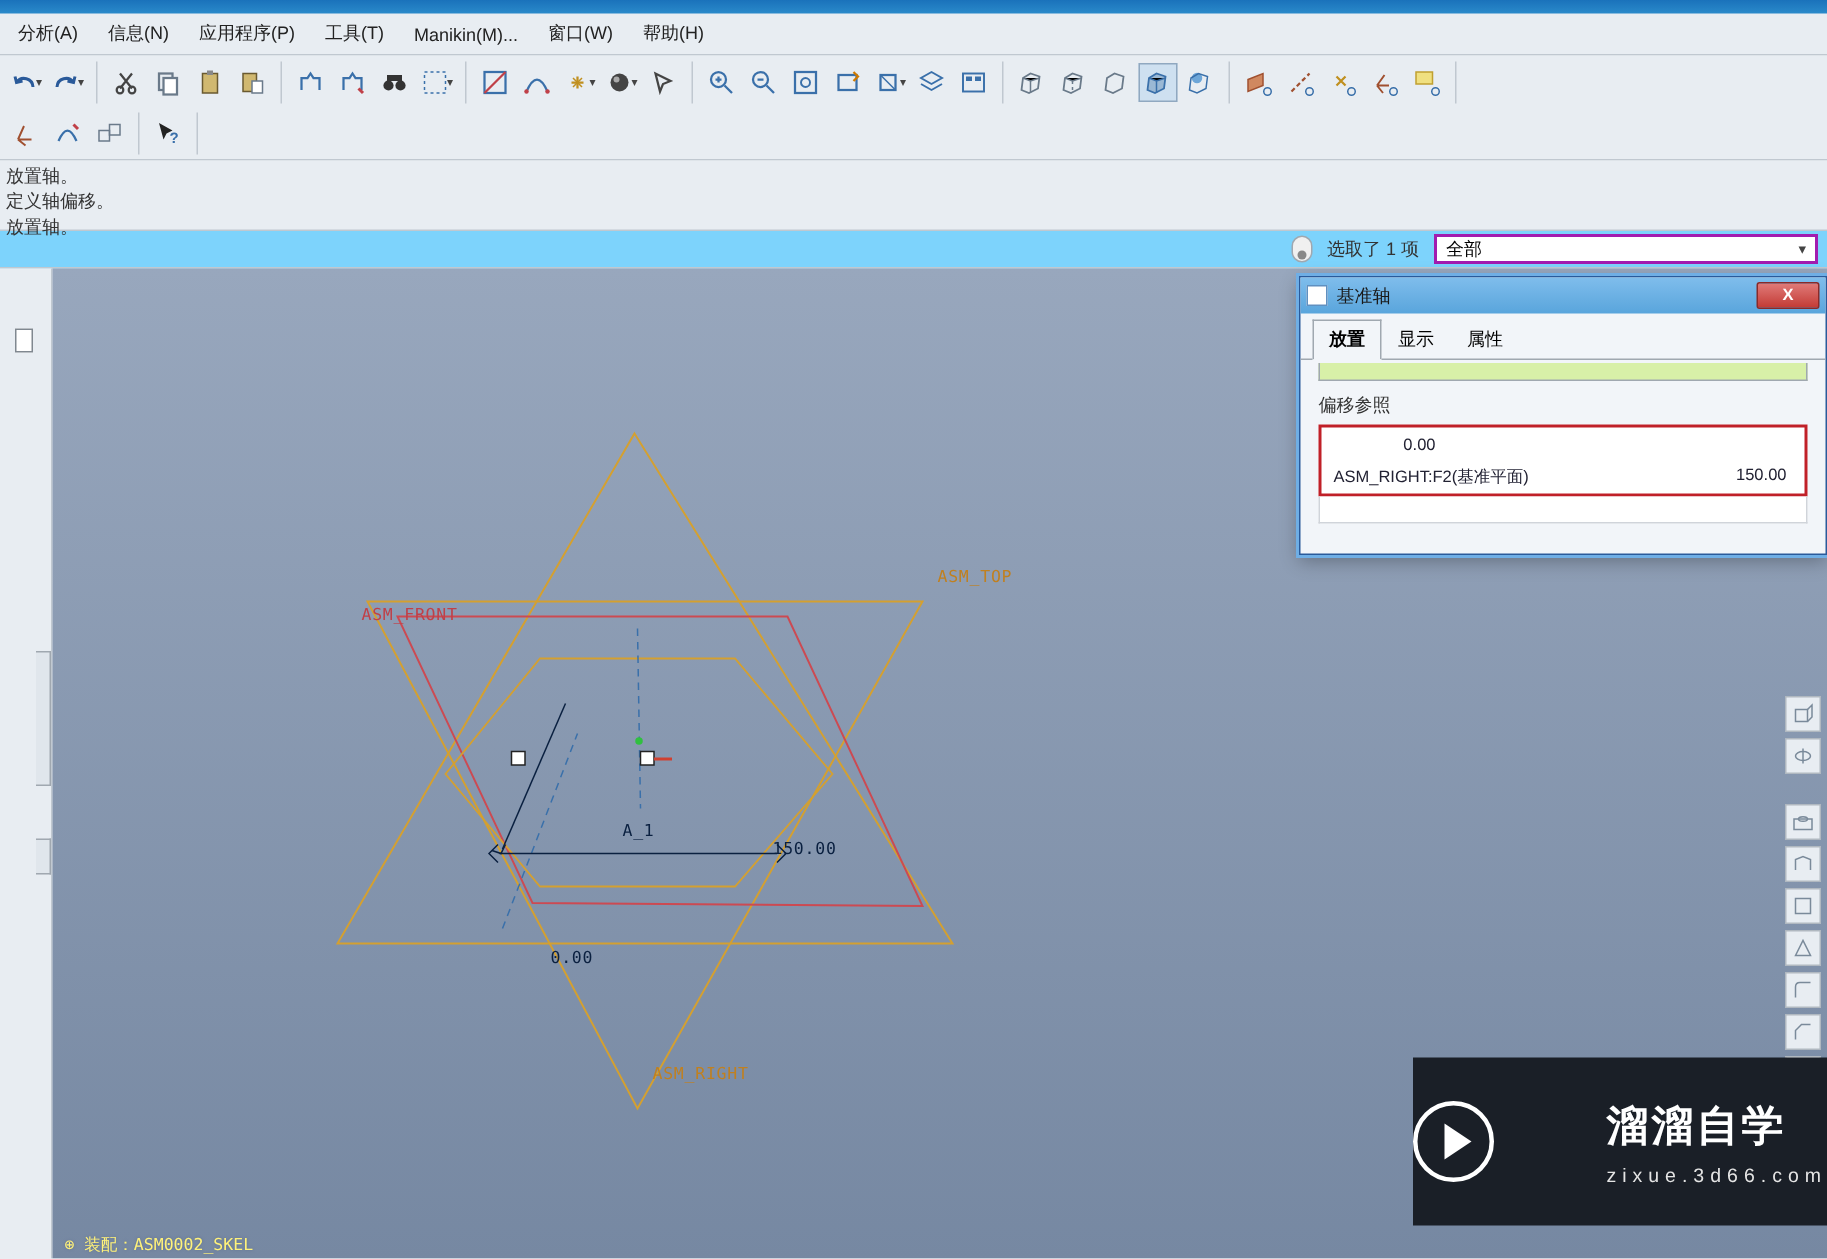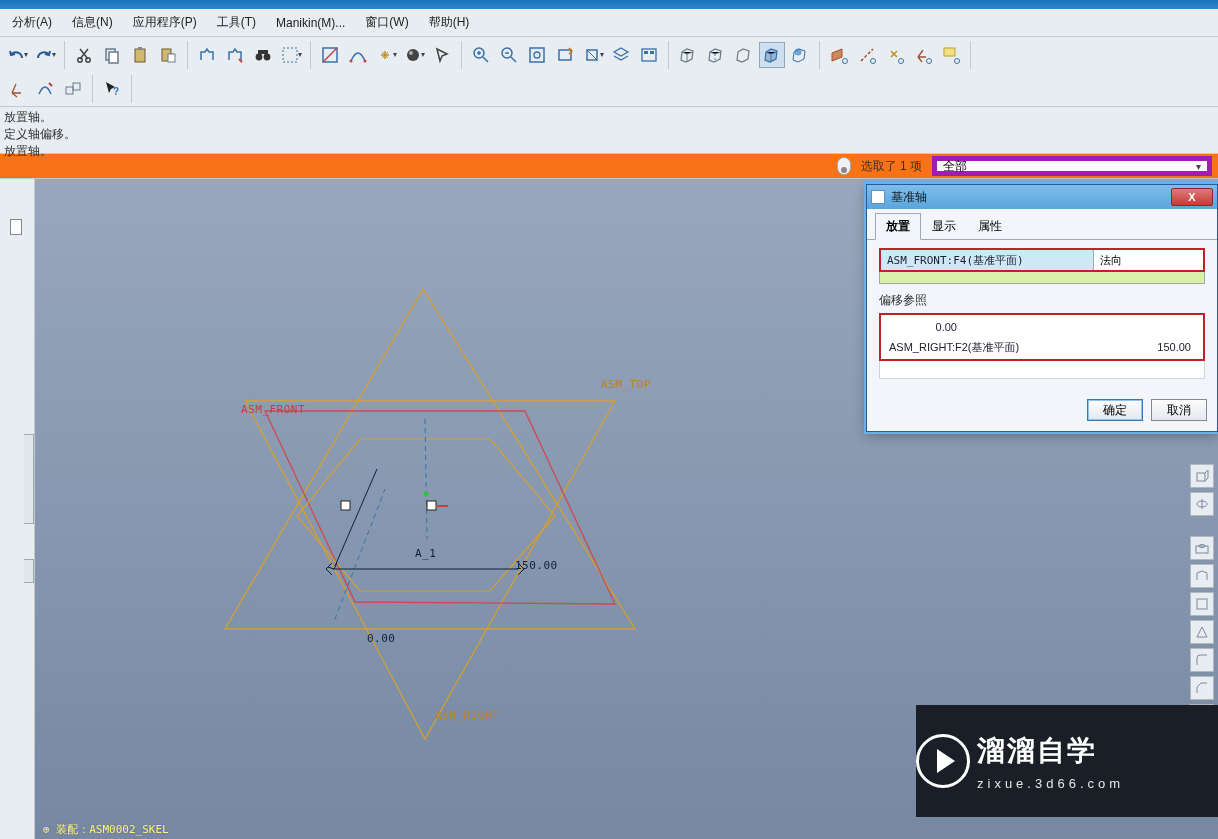--- a/index.html
+++ b/index.html
@@ -19,25 +19,25 @@
 .tool-group { display: flex; align-items: center; gap: 2px; border-right: 1px solid #c0c8d0; padding-right: 6px; margin-right: 2px; height: 28px;}
 .tool-btn { width: 26px; height: 26px; display:flex; align-items:center; justify-content:center; border:1px solid transparent; cursor:default;}
 .tool-btn.active { border:1px solid #90a8c0; background:#cee0f0; }
 .tool-btn svg { width:20px; height:20px; }
 .tool-dropdown { display:flex; align-items:center; }
 .tool-dropdown .caret { font-size:8px; color:#444; margin-left:-2px; }
 
 
 .msgbar { height: 47px; background: #e8edf2; border-bottom: 1px solid #c0c8d0; font-size: 12px; color: #333; padding: 2px 4px; display:flex; flex-direction:column; justify-content:space-around;}
 
-.selbar { height: 25px; background: #f97316; border-bottom: 1px solid #c0c8d0; display:flex; align-items:center; justify-content:flex-end; padding-right:6px; gap:10px; font-size:12px;}
+.selbar { height: 25px; background: #7dd3fc; border-bottom: 1px solid #c0c8d0; display:flex; align-items:center; justify-content:flex-end; padding-right:6px; gap:10px; font-size:12px;}
 .selbar .thermo { width:14px; height:18px; background:#f0f0f0; border:1px solid #a0a8b0; border-radius:7px; position:relative;}
 .selbar .thermo::after{content:'';position:absolute;bottom:1px;left:3px;width:6px;height:6px;background:#888;border-radius:50%;}
 .selbar .seltext { color:#333; }
-.selbar .filter { width:280px; height:20px; border:5px solid #a21caf; background:#fff; display:flex; align-items:center; padding:0 6px; justify-content:space-between;}
+.selbar .filter { width:256px; height:20px; border:2px solid #a21caf; background:#fff; display:flex; align-items:center; padding:0 6px; justify-content:space-between;}
 .selbar .filter .caret{font-size:10px;color:#444;}
 
 
 .leftstrip { position:absolute; left:0; top:179px; width:35px; height:660px; background:#e8edf2; border-right:1px solid #c0c8d0; display:flex; flex-direction:column; align-items:center; padding-top:35px; gap:8px;}
 .leftstrip .tab-handle{position:absolute;top:40px;left:10px;width:12px;height:16px;border:1px solid #808890;background:#fff;}
 .leftstrip .panel-handle{position:absolute;top:255px;left:24px;width:10px;height:90px;border:1px solid #a0a8b0;border-left:none;background:#e0e6ec;}
 .leftstrip .panel-handle2{position:absolute;top:380px;left:24px;width:10px;height:24px;border:1px solid #a0a8b0;border-left:none;background:#e0e6ec;}
 
 
 .viewport { position:absolute; left:35px; top:179px; right:0; bottom:0; background: linear-gradient(to bottom,#98a7bd 0%,#7688a2 100%); overflow:hidden;}
@@ -74,21 +74,21 @@
 .dialog .dlg-foot{display:flex;justify-content:flex-end;gap:8px;padding:0 10px 10px;}
 .dialog .dlg-foot button{width:56px;height:22px;font-size:12px;border:1px solid #808890;background:linear-gradient(#fdfdfd,#e4e8ee);cursor:default;}
 .dialog .dlg-foot button.primary{border:1px solid #3a78b4;box-shadow:0 0 0 1px #8ec4ef inset;}
 
 
 .right-tools{position:absolute;right:0;top:460px;width:30px;display:flex;flex-direction:column;gap:4px;padding:4px 2px;}
 .right-tools .rt{width:24px;height:24px;border:1px solid #b0b8c0;background:#e8edf2;display:flex;align-items:center;justify-content:center;}
 .right-tools .rt svg{width:16px;height:16px;}
 
 
-.watermark{position:absolute;right:0;bottom:22px;width:302px;height:112px;background:#1a1f27;display:flex;align-items:center;justify-content:flex-start;gap:7px;}
+.watermark{position:absolute;right:0;bottom:22px;width:276px;height:112px;background:#1a1f27;display:flex;align-items:center;justify-content:space-between;gap:7px;}
 .watermark .play{width:54px;height:54px;border:3px solid #fff;border-radius:50%;display:flex;align-items:center;justify-content:center;}
 .watermark .play::after{content:'';width:0;height:0;border-left:18px solid #fff;border-top:12px solid transparent;border-bottom:12px solid transparent;margin-left:5px;}
 .watermark .txt{color:#fff;display:flex;flex-direction:column;gap:6px;}
 .watermark .txt .big{font-size:28px;font-weight:600;letter-spacing:2px;}
 .watermark .txt .small{font-size:13px;letter-spacing:4px;color:#e5e5e5;}
 </style>
 </head>
 <body>
 
 <div class="titlebar"></div>
@@ -404,21 +404,21 @@
     <g stroke="#0a2040" stroke-width="1" fill="none">
       <path d="M298 390 h185"></path>
       <path d="M297 384 l-6 6 6 6"></path>
       <path d="M483 384 l6 6-6 6"></path>
       <path d="M300 387 L342 290"></path>
       <path d="M293 388 l6 2 3 -6"></path>
     </g>
   </svg>
 
   <span class="label lblfront" style="left:206px;top:224px">ASM_FRONT</span>
-  <span class="label lbltop" style="left:566px;top:199px">ASM_TOP</span>
+  <span class="label lbltop" style="left:590px;top:199px">ASM_TOP</span>
   <span class="label lblright" style="left:400px;top:530px">ASM_RIGHT</span>
   <span class="label axislbl" style="left:380px;top:368px">A_1</span>
   <span class="label dimlbl" style="left:480px;top:380px">150.00</span>
   <span class="label dimlbl" style="left:332px;top:453px">0.00</span>
 
   <div class="bottomtext">⊕ 装配：ASM0002_SKEL</div>
 </div>
 
 <div class="right-tools">
   <div class="rt">
@@ -479,44 +479,34 @@
     <span class="close-wrap">
         <span class="dlg-close">X</span>
       </span>
   </div>
   <div class="dlg-tabs">
     <span class="active">放置</span>
     <span>显示</span>
     <span>属性</span>
   </div>
   <div class="dlg-body">
-    <div class="ref-grid">
-      <div class="ref-row">
-        <div class="c1">ASM_FRONT:F4(基准平面)</div>
-        <div class="c2">法向</div>
-      </div>
-    </div>
     <div class="ref-hl"></div>
 
     <span class="section-label">偏移参照</span>
     <div class="offset-grid">
       <div class="off-row">
         <div class="oc2">0.00</div>
       </div>
       <div class="off-row">
         <div class="oc1">ASM_RIGHT:F2(基准平面)</div>
         <div class="oc2">150.00</div>
       </div>
     </div>
     <div class="off-blank"></div>
   </div>
-  <div class="dlg-foot">
-    <button class="primary">确定</button>
-    <button>取消</button>
-  </div>
 </div>
 
 <div class="watermark">
   <div class="play"></div>
   <div class="txt">
     <div class="big">溜溜自学</div>
     <div class="small">zixue.3d66.com</div>
   </div>
 </div>
 

